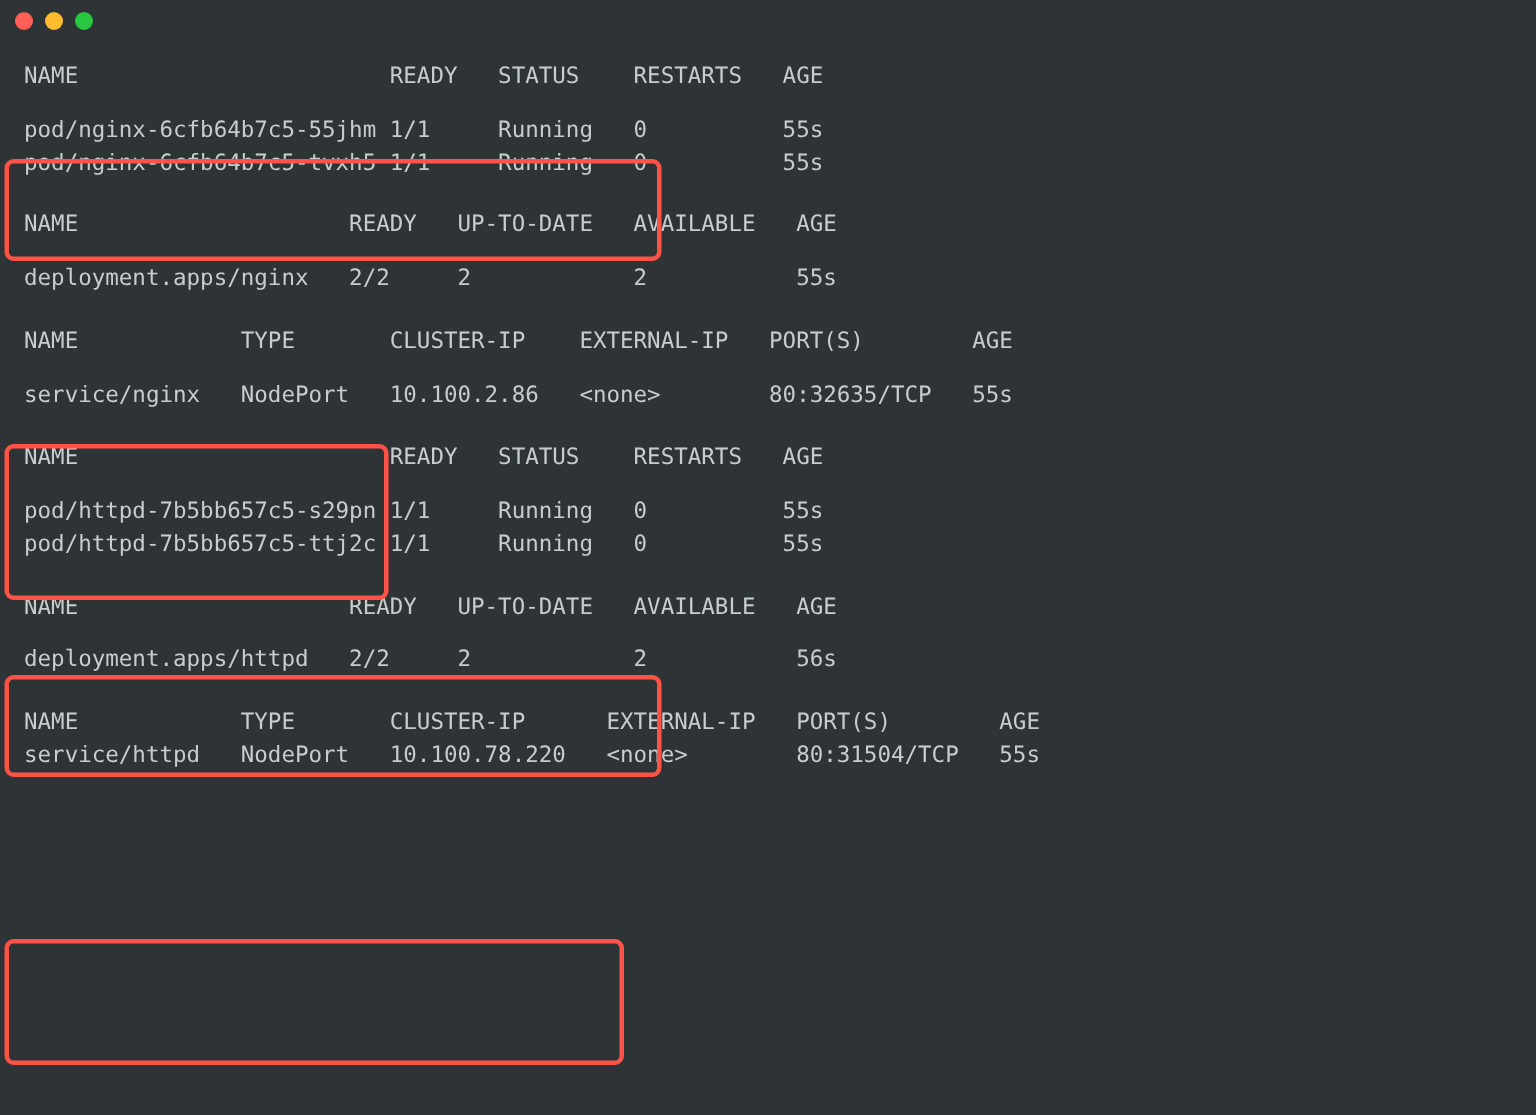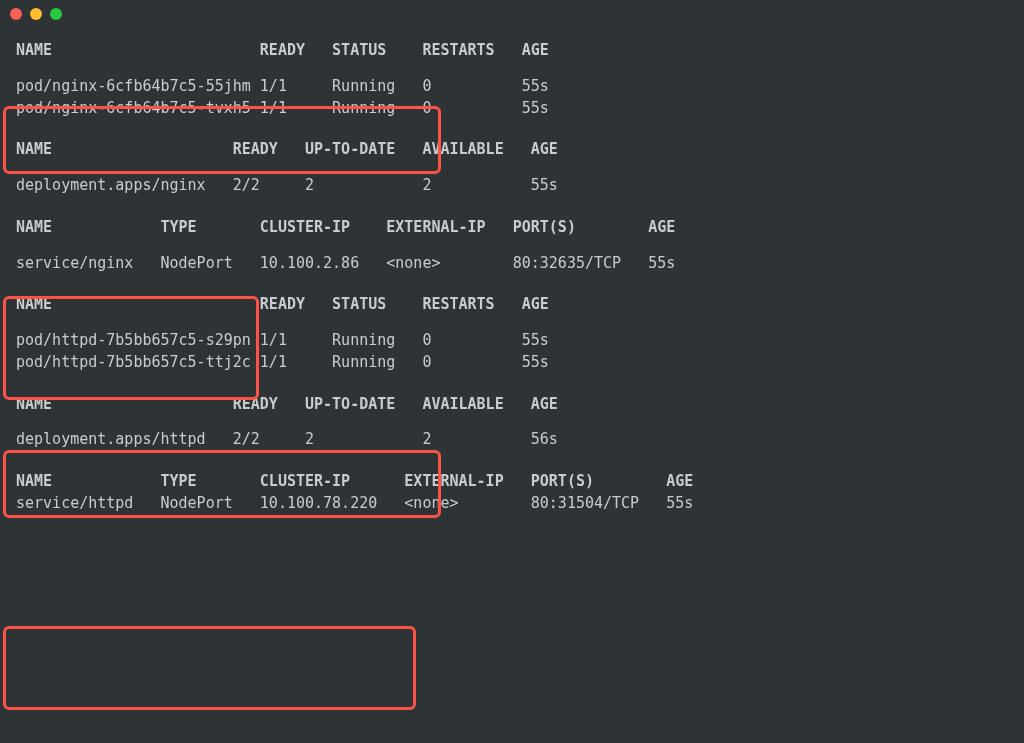--- a/index.html
+++ b/index.html
@@ -23,21 +23,21 @@
     .dot.red { background: #FF5F57; }
     .dot.yellow { background: #FEBC2E; }
     .dot.green { background: #28C840; }
     .content {
       padding: 12px 16px;
       white-space: pre;
       line-height: 1.45;
       position: relative;
     }
     .sect { margin-bottom: 20px; position: relative; }
-    .hdr { font-weight: bold; margin-bottom: 14px; }
+    .hdr { font-weight: normal; margin-bottom: 14px; }
     .row { display: block; }
     .box {
       position: absolute;
       border: 3px solid #FF5347;
       border-radius: 6px;
       pointer-events: none;
     }
   </style>
 </head>
 <body>

